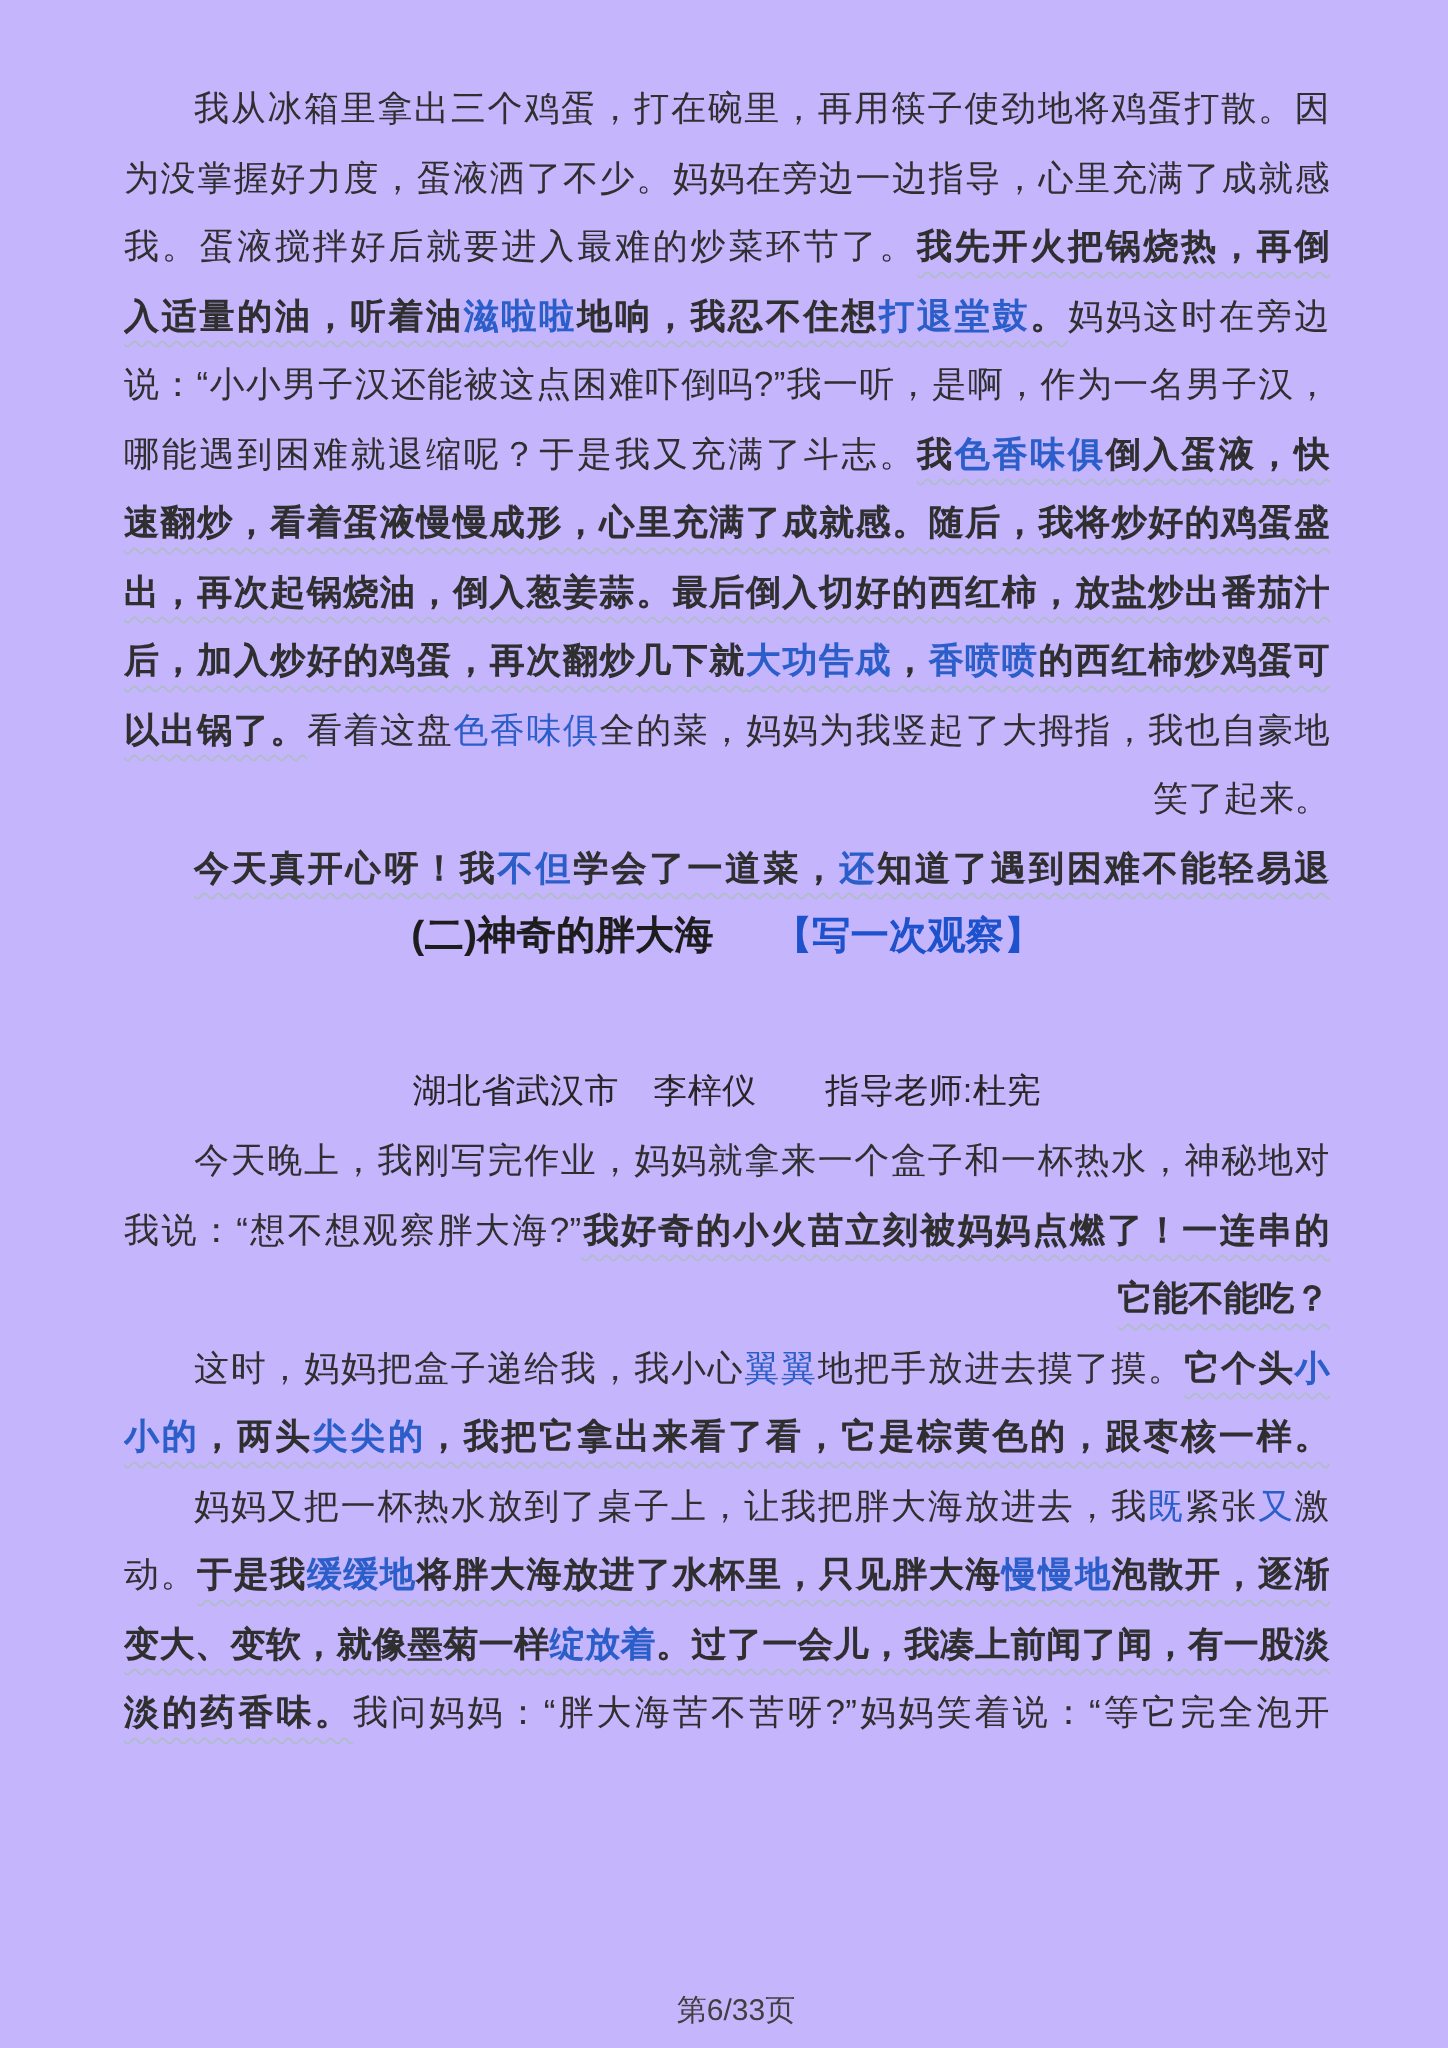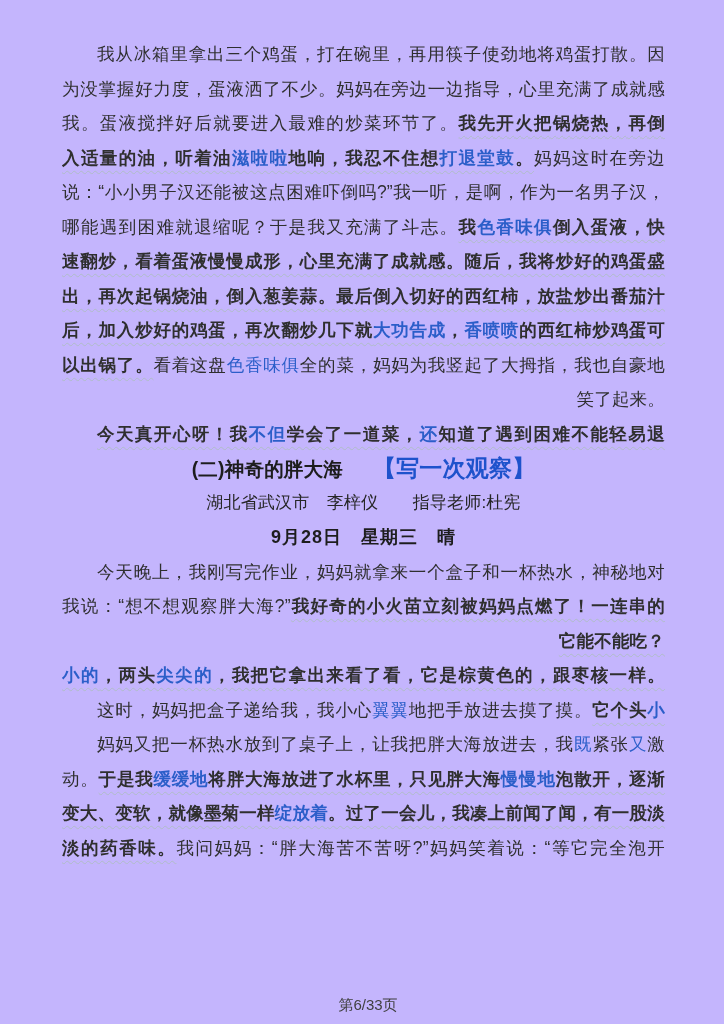--- a/index.html
+++ b/index.html
@@ -54,25 +54,25 @@
     text-align:center;
     text-align-last:center;
   }
   .title-main{
     font-weight:bold;
     font-size:19.5px;
     color:#1d1d1d;
   }
   .title-tag{
     font-weight:bold;
-    font-size:23px;
+    font-size:19px;
     color:var(--title-blue);
     margin-left:30px;
   }
-  .byline{ font-size:17px; color:#262626; }
+  .byline{ font-size:17px; color:#262626;margin-top:43px; }
   .dateline{ font-weight:bold; font-size:18px; color:#1d1d1d; letter-spacing:1px; }
   .footer{
     position:absolute;
     left:12px;right:0;
     top:996px;
     text-align:center;
     font-size:15px;
     color:#3f3f3f;
   }
 </style>
@@ -88,25 +88,24 @@
       <div class="line just"><span>说：“小小男子汉还能被这点困难吓倒吗?”我一听，是啊，作为一名男子汉，</span></div>
       <div class="line just"><span>哪能遇到困难就退缩呢？于是我又充满了斗志。</span><span class="u"><span>我</span><span class="blue">色香味俱</span><span>倒入蛋液，快</span></span></div>
       <div class="line just"><span class="u"><span>速翻炒，看着蛋液慢慢成形，心里充满了成就感。随后，我将炒好的鸡蛋盛</span></span></div>
       <div class="line just"><span class="u"><span>出，再次起锅烧油，倒入葱姜蒜。最后倒入切好的西红柿，放盐炒出番茄汁</span></span></div>
       <div class="line just"><span class="u"><span>后，加入炒好的鸡蛋，再次翻炒几下就</span><span class="blue">大功告成</span><span>，</span><span class="blue">香喷喷</span><span>的西红柿炒鸡蛋可</span></span></div>
       <div class="line just"><span class="u"><span>以出锅了。</span></span><span>看着这盘</span><span class="blue">色香味俱</span><span>全的菜，妈妈为我竖起了大拇指，我也自豪地</span></div>
       <div class="line"><span>笑了起来。</span></div>
       <div class="line just indent"><span class="u"><span>今天真开心呀！我</span><span class="blue">不但</span><span>学会了一道菜，</span><span class="blue">还</span><span>知道了遇到困难不能轻易退</span></span></div>
       <div class="line center"><span class="title-main">(二)神奇的胖大海</span><span class="title-tag">【写一次观察】</span></div>
       <div class="line center byline">湖北省武汉市　李梓仪　　指导老师:杜宪</div>
-      <div class="line center dateline">9月28日　星期三　晴</div>
       <div class="line just indent"><span>今天晚上，我刚写完作业，妈妈就拿来一个盒子和一杯热水，神秘地对</span></div>
       <div class="line just"><span>我说：“想不想观察胖大海?”</span><span class="u"><span>我好奇的小火苗立刻被妈妈点燃了！一连串的</span></span></div>
       <div class="line"><span class="u"><span>它能不能吃？</span></span></div>
+      <div class="line just indent"><span>这时，妈妈把盒子递给我，我小心</span><span class="blue">翼翼</span><span>地把手放进去摸了摸。</span><span class="u"><span>它个头</span><span class="blue">小</span></span></div>
       <div class="line just"><span class="u"><span class="blue">小的</span><span>，两头</span><span class="blue">尖尖的</span><span>，我把它拿出来看了看，它是棕黄色的，跟枣核一样。</span></span></div>
-      <div class="line just indent"><span>这时，妈妈把盒子递给我，我小心</span><span class="blue">翼翼</span><span>地把手放进去摸了摸。</span><span class="u"><span>它个头</span><span class="blue">小</span></span></div>
       <div class="line just indent"><span>妈妈又把一杯热水放到了桌子上，让我把胖大海放进去，我</span><span class="blue">既</span><span>紧张</span><span class="blue">又</span><span>激</span></div>
       <div class="line just"><span>动。</span><span class="u"><span>于是我</span><span class="blue">缓缓地</span><span>将胖大海放进了水杯里，只见胖大海</span><span class="blue">慢慢地</span><span>泡散开，逐渐</span></span></div>
       <div class="line just"><span class="u"><span>变大、变软，就像墨菊一样</span><span class="blue">绽放着</span><span>。过了一会儿，我凑上前闻了闻，有一股淡</span></span></div>
       <div class="line just"><span class="u"><span>淡的药香味。</span></span><span>我问妈妈：“胖大海苦不苦呀?”妈妈笑着说：“等它完全泡开</span></div>
     </div>
   <div class="footer">第6/33页</div>
 </div>
 
 </body></html>

